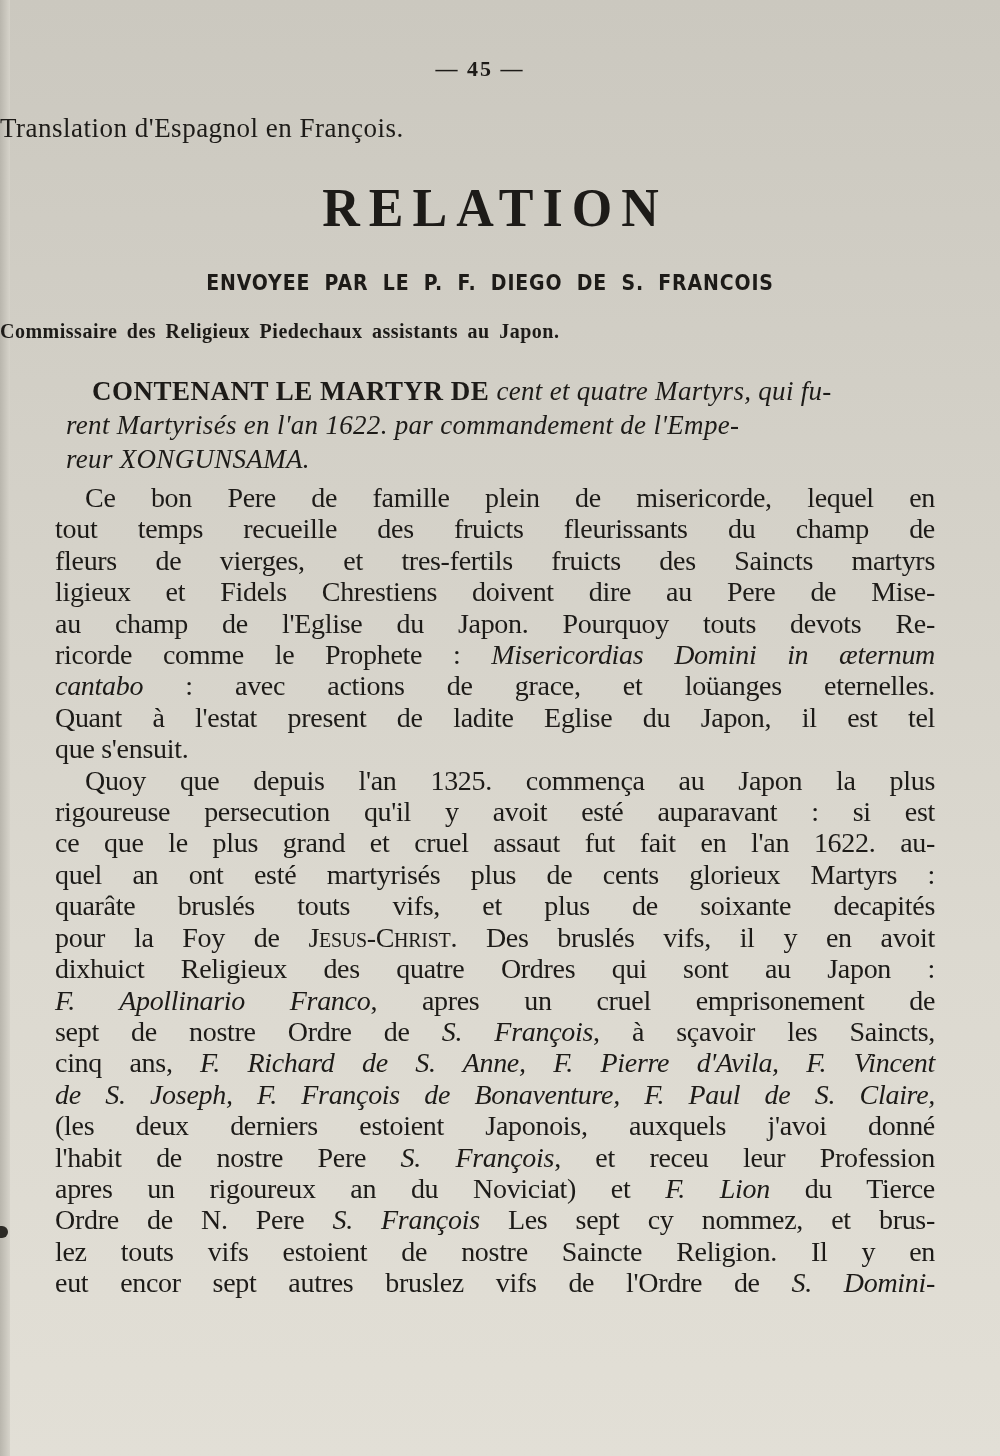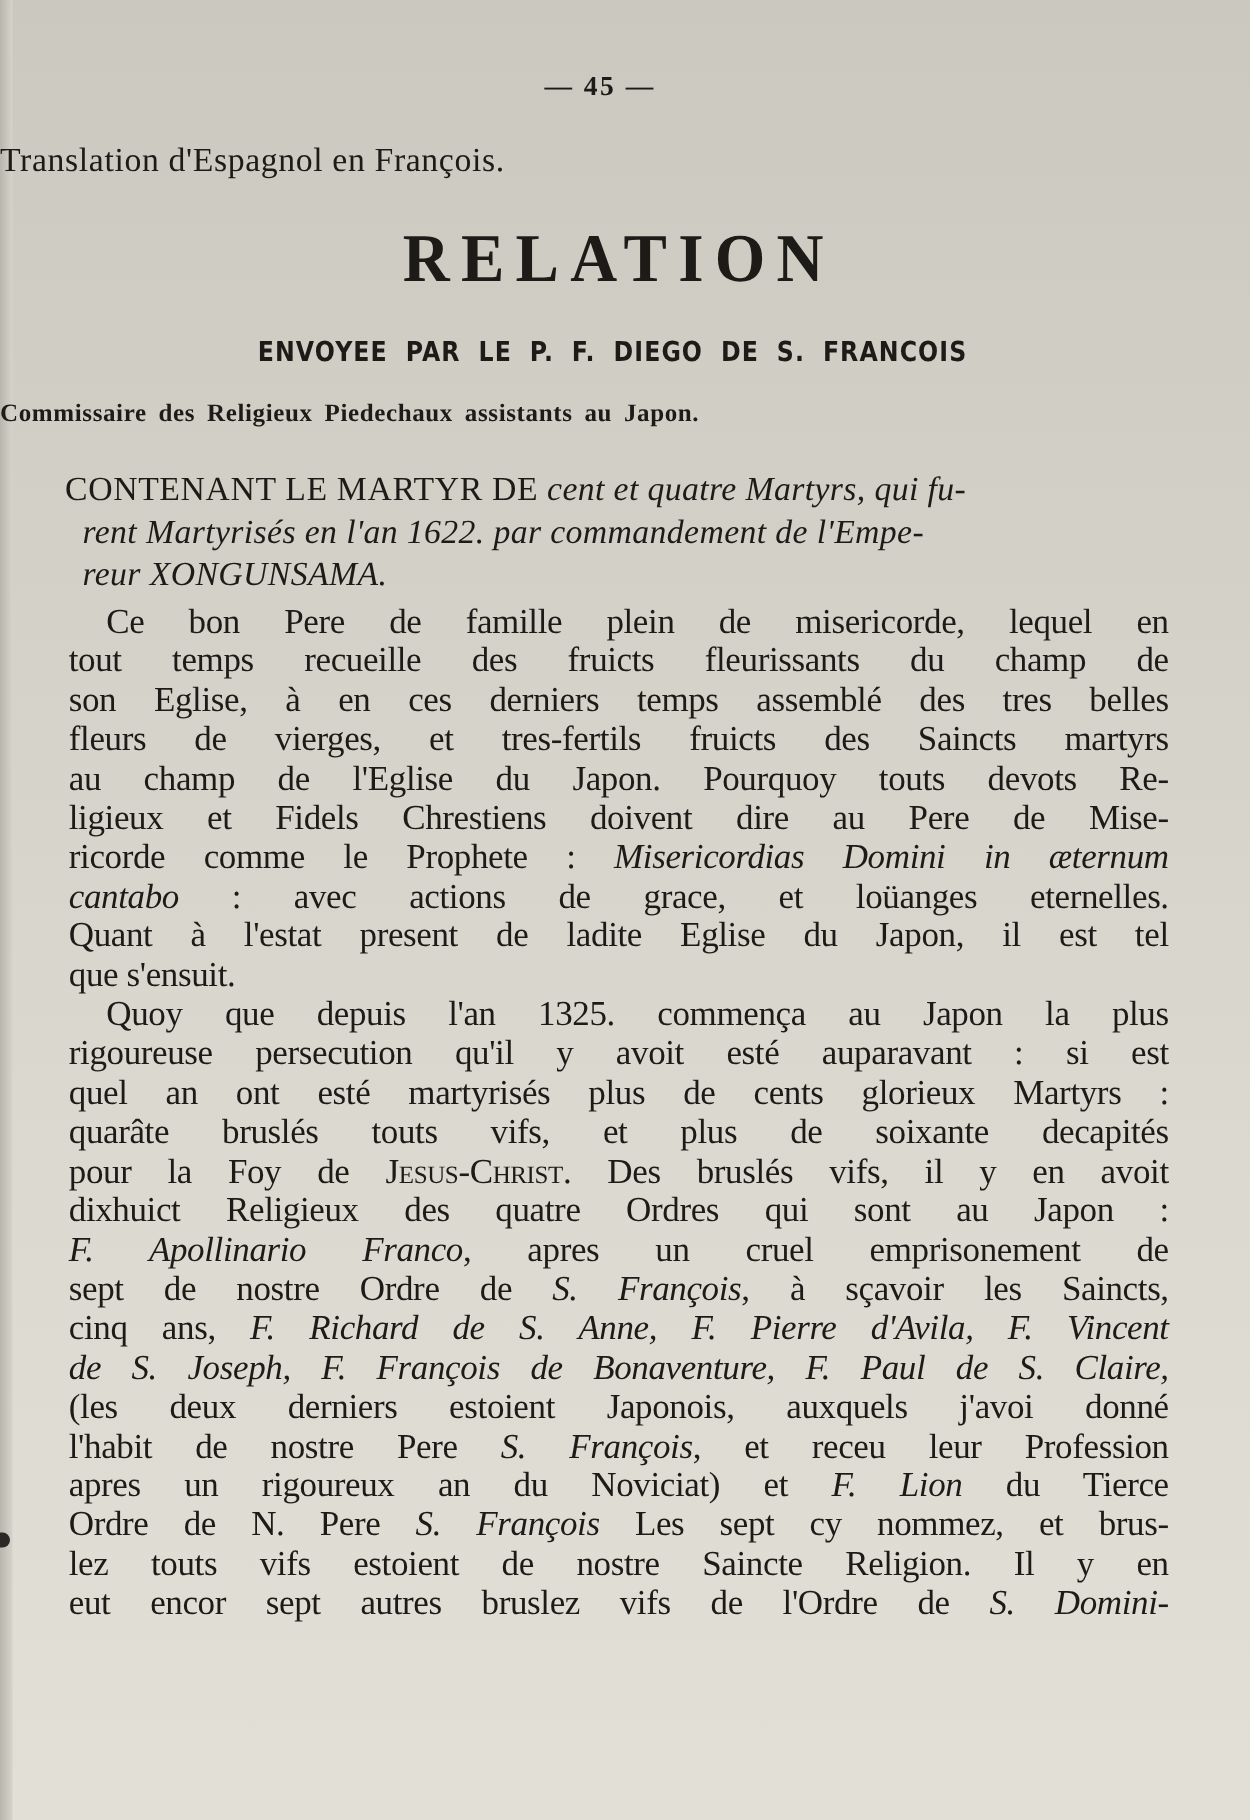--- a/index.html
+++ b/index.html
@@ -44,21 +44,21 @@
     font-family: "Liberation Serif", serif; font-weight: bold; font-size: 20px;
     letter-spacing: 0.5px; word-spacing: 4px;
   }
   .heading-block {
     position: absolute; left: 52px; top: 374px; width: 880px;
     font-family: "Liberation Serif", serif; font-style: italic; font-size: 27px;
     line-height: 34px; letter-spacing: 0.3px;
   }
   .heading-block .line { display: block; white-space: nowrap; }
   .heading-block .indent { padding-left: 14px; }
-  .heading-block .caps { font-style: normal; font-weight: normal; letter-spacing: 0.5px; }
+  .heading-block .caps { font-style: normal; font-weight: bold; letter-spacing: 0.5px; margin-left: 40px; }
   .body-text {
     position: absolute; left: 55px; top: 482px; width: 880px;
     font-family: "Liberation Serif", serif; font-size: 28px; line-height: 31.4px;
     letter-spacing: -0.3px;
   }
   .body-text .line { display: block; white-space: nowrap; text-align: justify; text-align-last: justify; }
   .body-text .line.first { padding-left: 30px; }
   .body-text .line.last { text-align-last: left; }
   .body-text i { font-style: italic; }
   .smallcaps { font-variant: small-caps; }
@@ -84,31 +84,31 @@
   </span>
   <span class="line indent">
     <span>reur XONGUNSAMA.</span>
   </span>
 </div>
 
 <div class="body-text">
 
   <span class="line first">Ce bon Pere de famille plein de misericorde, lequel en</span>
   <span class="line">tout temps recueille des fruicts fleurissants du champ de</span>
-  <span class="line">son Eglise, à en ces derniers temps assemblé des tres belles</span>
   <span class="line">fleurs de vierges, et tres-fertils fruicts des Saincts martyrs</span>
+  <span class="line">ligieux et Fidels Chrestiens doivent dire au Pere de Mise-</span>
   <span class="line">au champ de l'Eglise du Japon. Pourquoy touts devots Re-</span>
-  <span class="line">ligieux et Fidels Chrestiens doivent dire au Pere de Mise-</span>
   <span class="line"><span>ricorde comme le Prophete : </span><i>Misericordias Domini in æternum</i></span>
   <span class="line"><i>cantabo</i><span> : avec actions de grace, et loüanges eternelles.</span></span>
   <span class="line">Quant à l'estat present de ladite Eglise du Japon, il est tel</span>
   <span class="line last">que s'ensuit.</span>
 
   <span class="line first">Quoy que depuis l'an 1325. commença au Japon la plus</span>
   <span class="line">rigoureuse persecution qu'il y avoit esté auparavant : si est</span>
+  <span class="line">ce que le plus grand et cruel assaut fut fait en l'an 1622. au-</span>
   <span class="line">quel an ont esté martyrisés plus de cents glorieux Martyrs :</span>
   <span class="line">quarâte bruslés touts vifs, et plus de soixante decapités</span>
   <span class="line"><span>pour la Foy de </span><span class="smallcaps">Jesus-Christ</span><span>. Des bruslés vifs, il y en avoit</span></span>
   <span class="line">dixhuict Religieux des quatre Ordres qui sont au Japon :</span>
   <span class="line"><i>F. Apollinario Franco</i><span>, apres un cruel emprisonement de</span></span>
   <span class="line"><span>sept de nostre Ordre de </span><i>S. François</i><span>, à sçavoir les Saincts,</span></span>
   <span class="line"><span>cinq ans, </span><i>F. Richard de S. Anne, F. Pierre d'Avila, F. Vincent</i></span>
   <span class="line"><i>de S. Joseph, F. François de Bonaventure, F. Paul de S. Claire,</i></span>
   <span class="line">(les deux derniers estoient Japonois, auxquels j'avoi donné</span>
   <span class="line"><span>l'habit de nostre Pere </span><i>S. François</i><span>, et receu leur Profession</span></span>

